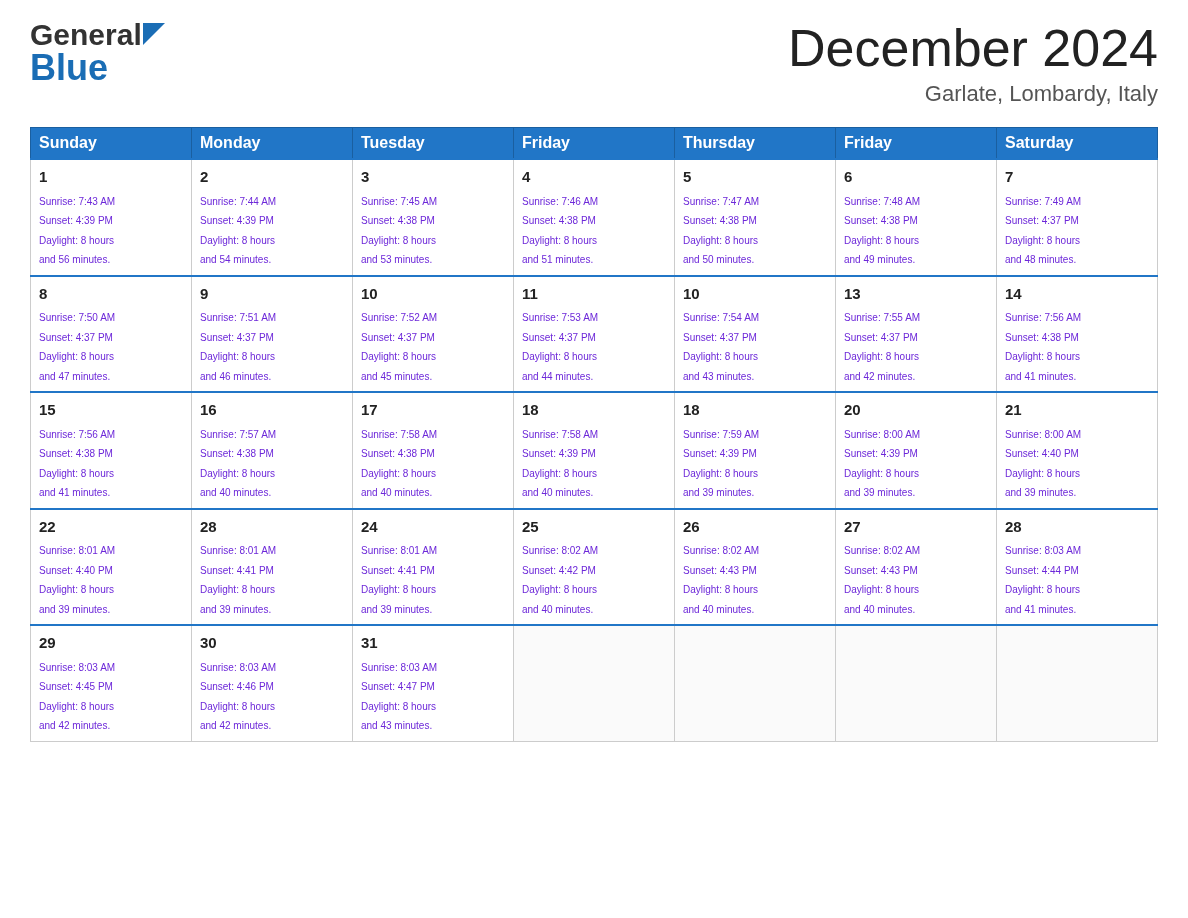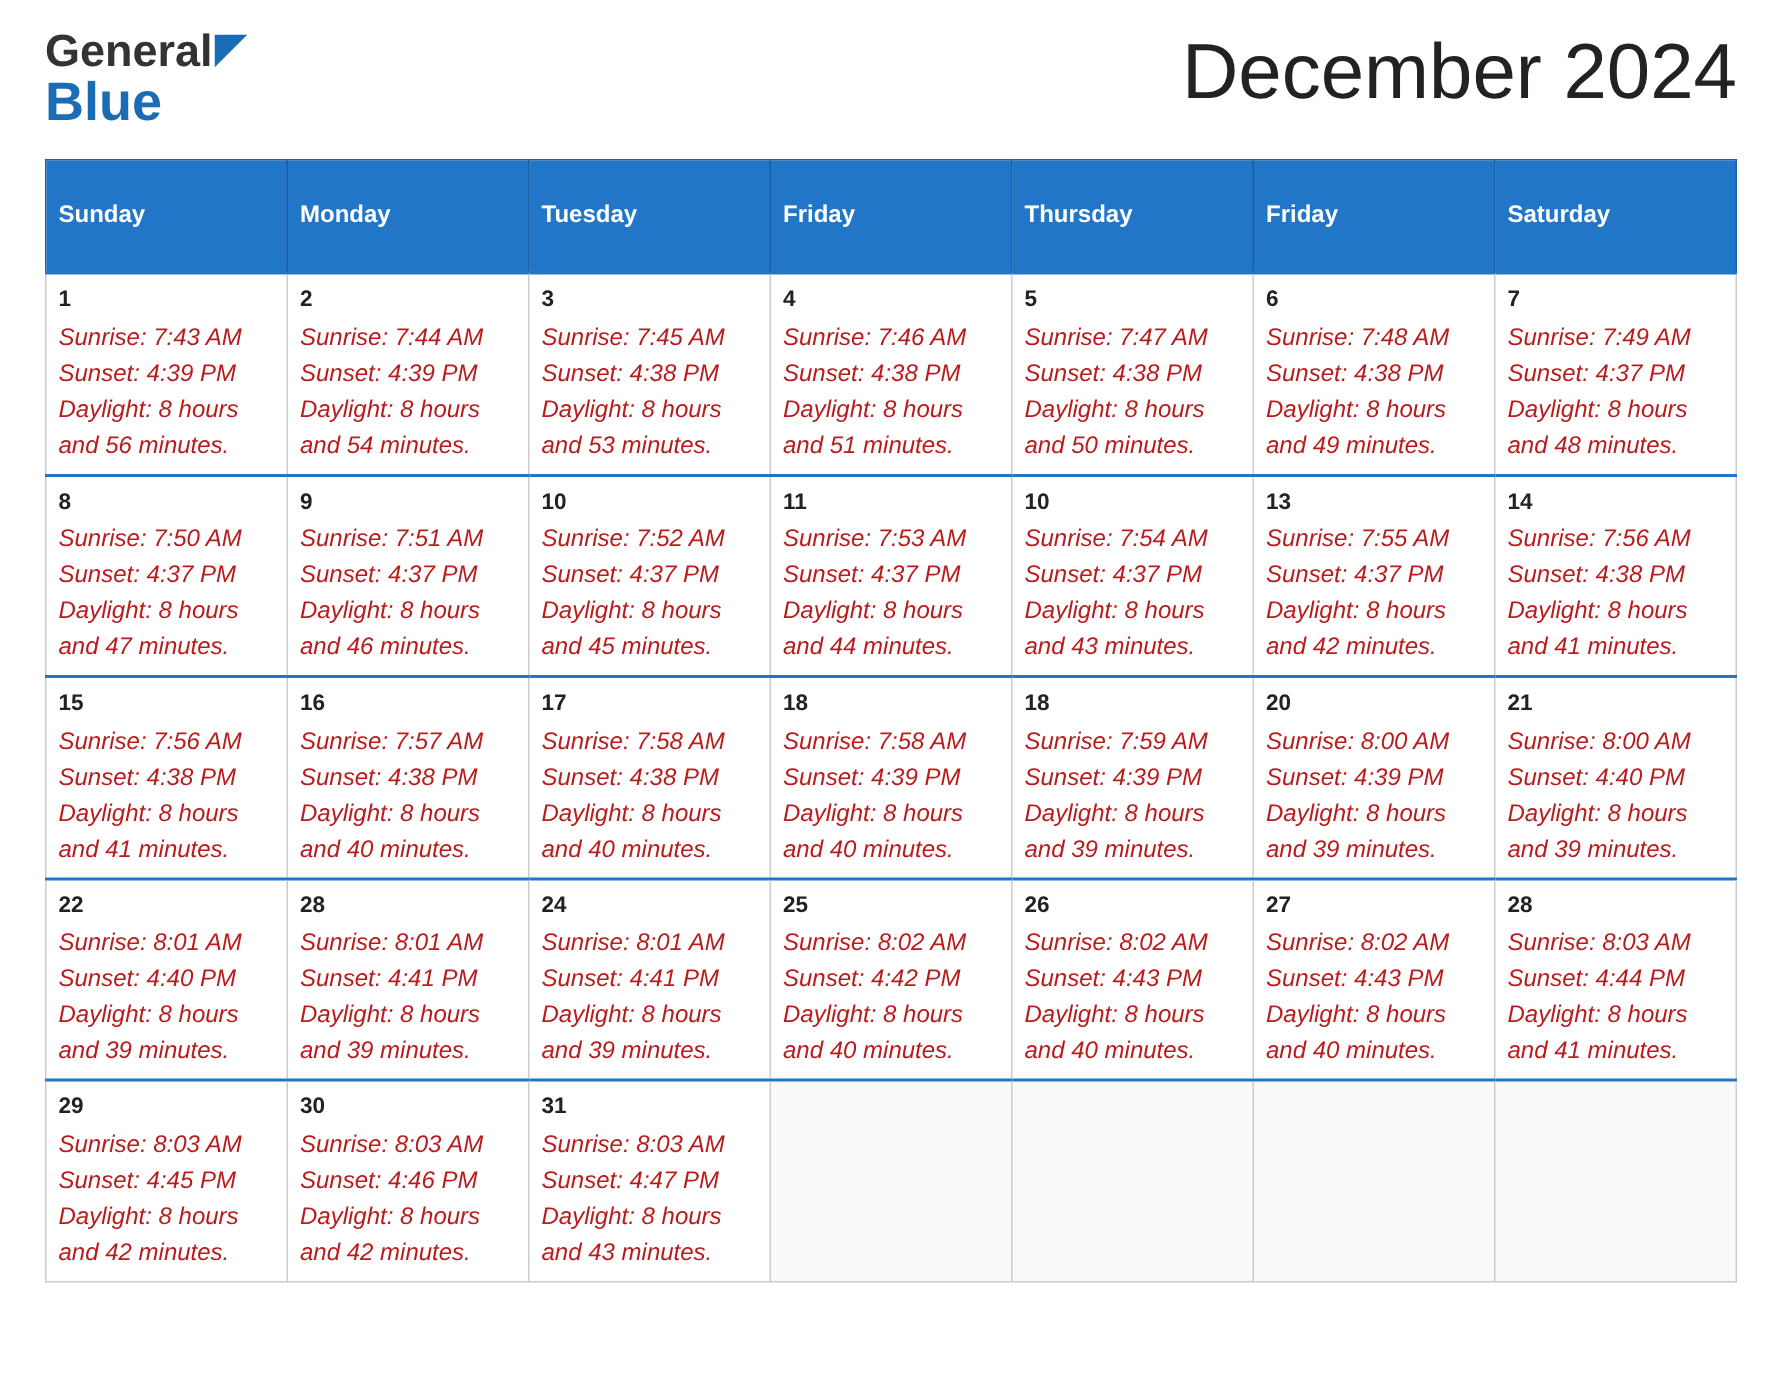--- a/index.html
+++ b/index.html
@@ -34,44 +34,43 @@
     .calendar-table {
       width: 100%;
       border-collapse: collapse;
       table-layout: fixed;
     }
     .calendar-table thead tr th {
       background-color: #2176c7;
       color: #fff;
       font-size: 16px;
       font-weight: bold;
-      padding: 28px 8px;
+      padding: 6px 8px;
       text-align: left;
       border: 1px solid #1a5fa0;
     }
     .calendar-table tbody tr td {
       border: 1px solid #ccc;
       vertical-align: top;
       padding: 6px 8px;
       font-size: 13px;
       line-height: 1.5;
       min-height: 100px;
       height: 110px;
     }
     .calendar-table tbody tr td .day-number {
       font-size: 15px;
       font-weight: bold;
       color: #222;
       display: block;
       margin-bottom: 2px;
     }
     .calendar-table tbody tr td .day-info {
-      font-size: 16px;
-      color: #b91c1c;
-      font-style: italic;
+      font-size: 10px;
+      color: #6d28d9;
     }
     .calendar-table tbody tr:first-child td {
       border-top: 2px solid #2176c7;
     }
     .calendar-table tbody tr td:empty {
       background: #fafafa;
     }
     .row-divider td {
       border-top: 2px solid #2176c7 !important;
     }
@@ -92,20 +91,21 @@
         <span style="font-size:30px; font-weight:bold; color:#333;">General</span>
         <svg width="22" height="22" viewBox="0 0 22 22" style="margin-left:1px; margin-bottom:2px;">
           <polygon points="0,0 22,0 0,22" fill="#1a6db5"></polygon>
         </svg>
       </div>
       <div style="font-size:36px; font-weight:bold; color:#1a6db5; line-height:1;">Blue</div>
     </div>
   </div>
   <div class="title-section">
     <div class="month-title">December 2024</div>
+    <div class="location-title">Garlate, Lombardy, Italy</div>
   </div>
 </div>
 
 <table class="calendar-table">
   <thead>
     <tr>
     <th>Sunday</th>
         <th>Monday</th>
         <th>Tuesday</th>
         <th>Friday</th>

